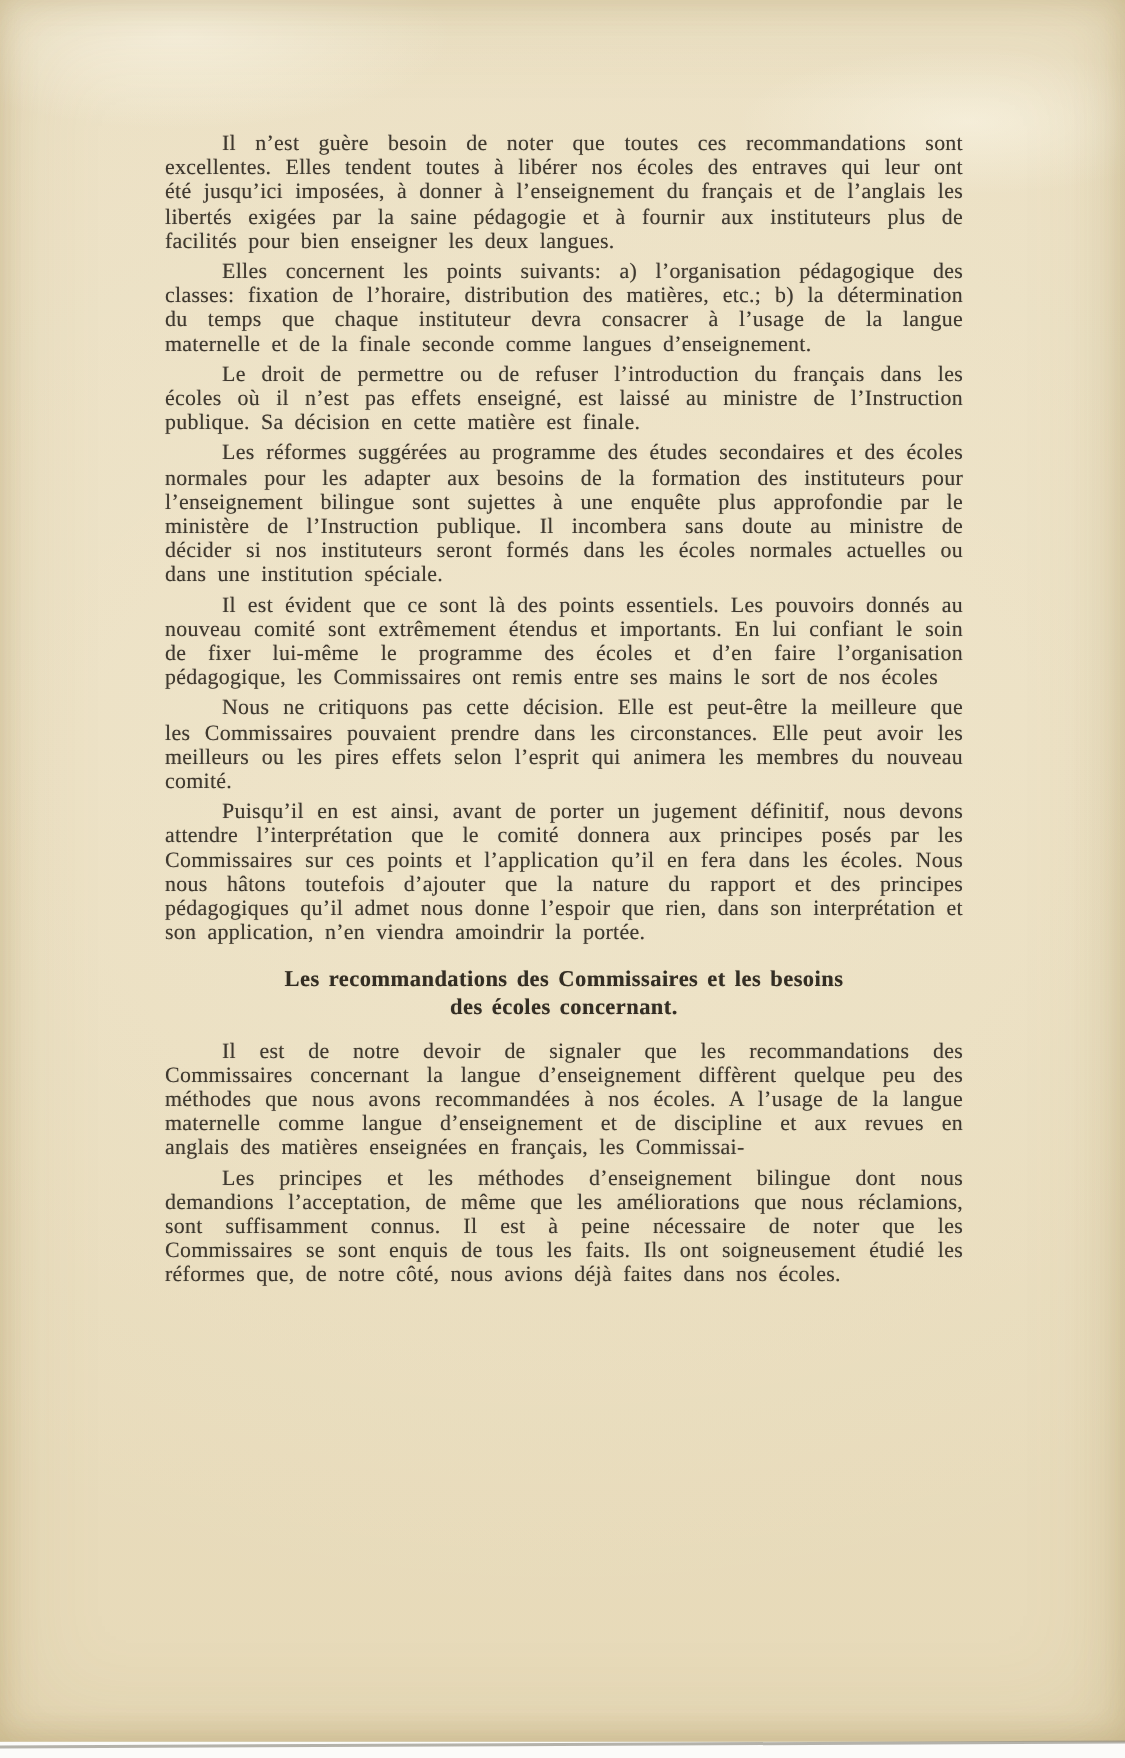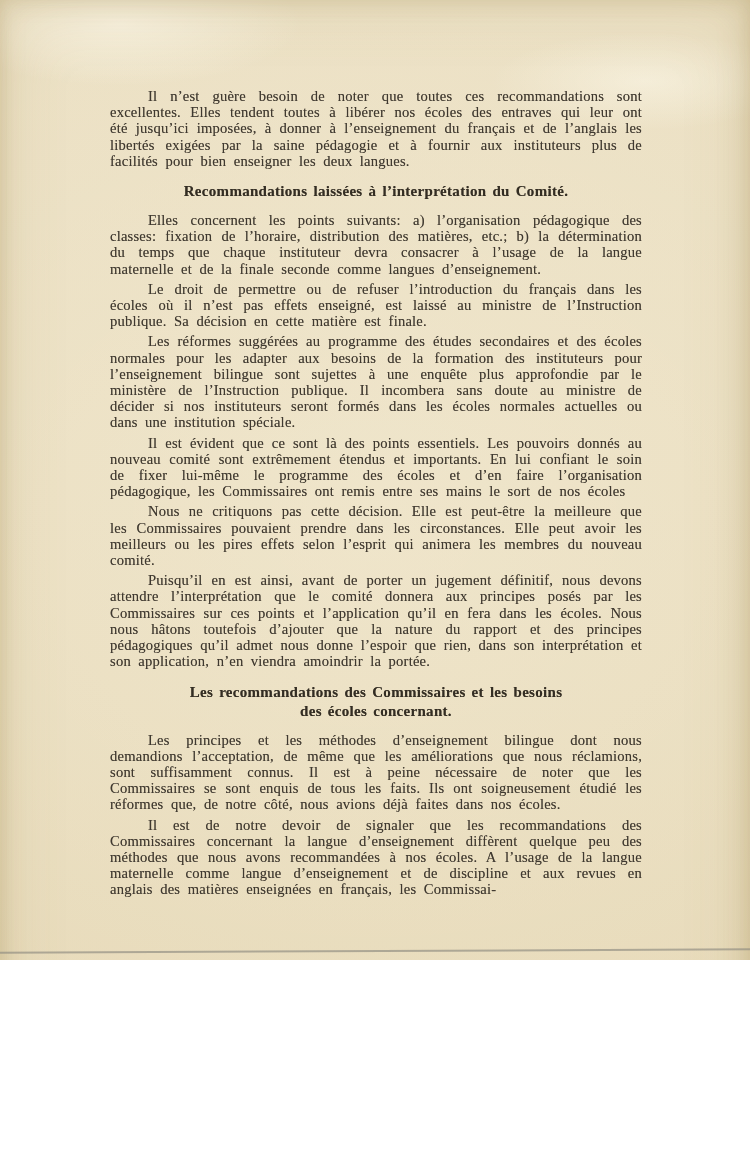--- a/index.html
+++ b/index.html
@@ -6,21 +6,21 @@
     --paper-color:#ece1c5;
     --paper-color-deep:#e7dab9;
     --text-color:#3f3930;
     --heading-color:#332d23;
     --scan-background:#fbfbf9;
     --edge-line:#8e8a80;
   }
   html,body{margin:0;padding:0;background:#ffffff;}
   .scan{
     position:relative;
-    width:750px;height:960px;
+    width:750px;height:1172px;
     background:var(--scan-background);
     overflow:hidden;
     font-family:"Liberation Serif","DejaVu Serif",serif;
   }
   .paper{
     position:absolute;left:0;top:0;
     width:750px;height:1161px;
     background:
       radial-gradient(ellipse 260px 90px at 16% 2%, rgba(255,252,240,.55), rgba(255,252,240,0) 70%),
       radial-gradient(ellipse 220px 70px at 86% 7%, rgba(255,252,240,.45), rgba(255,252,240,0) 70%),
@@ -68,25 +68,24 @@
   }
 </style>
 </head>
 <body>
 
 <div class="scan">
   <div class="paper"></div>
   <div class="paper-edge"></div>
   <div class="text-column">
       <p class="paragraph">Il n’est guère besoin de noter que toutes ces recommandations sont excellentes.  Elles tendent toutes à libérer nos écoles des entraves qui leur ont été jusqu’ici imposées, à donner à l’enseignement du français et de l’anglais les libertés exigées par la saine pédagogie et à fournir aux instituteurs plus de facilités pour bien enseigner les deux langues.</p>
-      <h2 class="heading">Recommandations laissées à l’interprétation du Comité.</h2>
       <p class="paragraph">Elles concernent les points suivants:  a) l’organisation pédagogique des classes: fixation de l’horaire, distribution des matières, etc.; b) la détermination du temps que chaque instituteur devra consacrer à l’usage de la langue maternelle et de la finale seconde comme langues d’enseignement.</p>
       <p class="paragraph">Le droit de permettre ou de refuser l’introduction du français dans les écoles où il n’est pas effets enseigné, est laissé au ministre de l’Instruction publique.  Sa décision en cette matière est finale.</p>
       <p class="paragraph">Les réformes suggérées au programme des études secondaires et des écoles normales pour les adapter aux besoins de la formation des instituteurs pour l’enseignement bilingue sont sujettes à une enquête plus approfondie par le ministère de l’Instruction publique.  Il incombera sans doute au ministre de décider si nos instituteurs seront formés dans les écoles normales actuelles ou dans une institution spéciale.</p>
       <p class="paragraph">Il est évident que ce sont là des points essentiels.  Les pouvoirs donnés au nouveau comité sont extrêmement étendus et importants.  En lui confiant le soin de fixer lui-même le programme des écoles et d’en faire l’organisation pédagogique, les Commissaires ont remis entre ses mains le sort de nos écoles</p>
       <p class="paragraph">Nous ne critiquons pas cette décision.  Elle est peut-être la meilleure que les Commissaires pouvaient prendre dans les circonstances.  Elle peut avoir les meilleurs ou les pires effets selon l’esprit qui animera les membres du nouveau comité.</p>
       <p class="paragraph">Puisqu’il en est ainsi, avant de porter un jugement définitif, nous devons attendre l’interprétation que le comité donnera aux principes posés par les Commissaires sur ces points et l’application qu’il en fera dans les écoles.  Nous nous hâtons toutefois d’ajouter que la nature du rapport et des principes pédagogiques qu’il admet nous donne l’espoir que rien, dans son interprétation et son application, n’en viendra amoindrir la portée.</p>
       <h2 class="heading">Les recommandations des Commissaires et les besoins
 des écoles concernant.</h2>
+      <p class="paragraph">Il est de notre devoir de signaler que les recommandations des Commissaires concernant la langue d’enseignement diffèrent quelque peu des méthodes que nous avons recommandées à nos écoles.  A l’usage de la langue maternelle comme langue d’enseignement et de discipline et aux revues en anglais des matières enseignées en français, les Commissai-</p>
       <p class="paragraph">Les principes et les méthodes d’enseignement bilingue dont nous demandions l’acceptation, de même que les améliorations que nous réclamions, sont suffisamment connus.  Il est à peine nécessaire de noter que les Commissaires se sont enquis de tous les faits.  Ils ont soigneusement étudié les réformes que, de notre côté, nous avions déjà faites dans nos écoles.</p>
-      <p class="paragraph">Il est de notre devoir de signaler que les recommandations des Commissaires concernant la langue d’enseignement diffèrent quelque peu des méthodes que nous avons recommandées à nos écoles.  A l’usage de la langue maternelle comme langue d’enseignement et de discipline et aux revues en anglais des matières enseignées en français, les Commissai-</p>
     </div>
 </div>
 
 </body></html>

